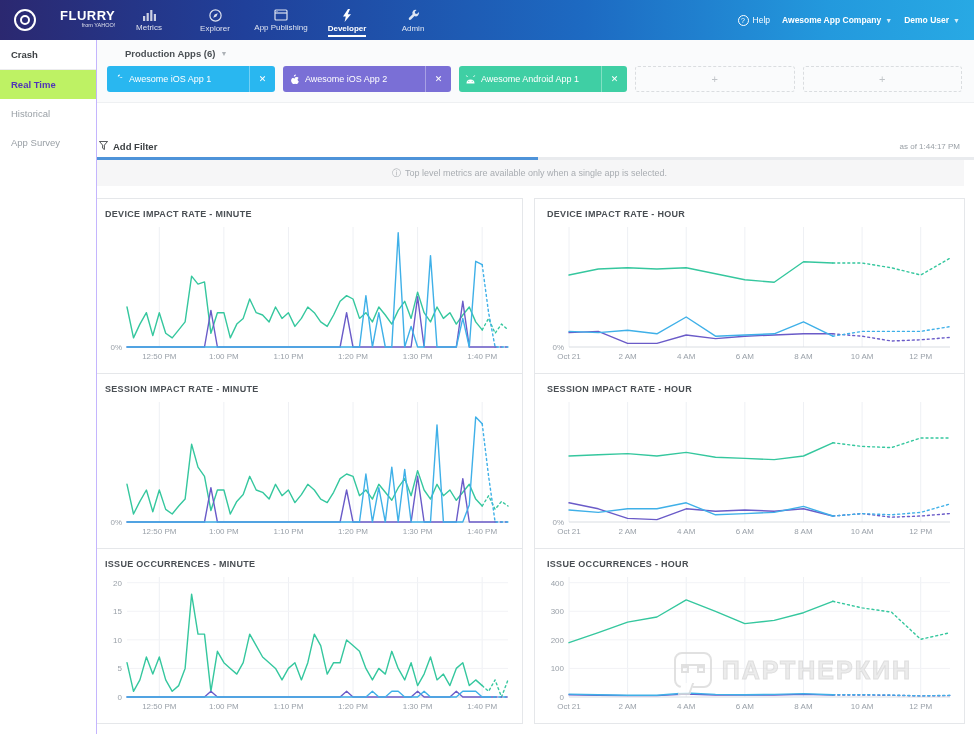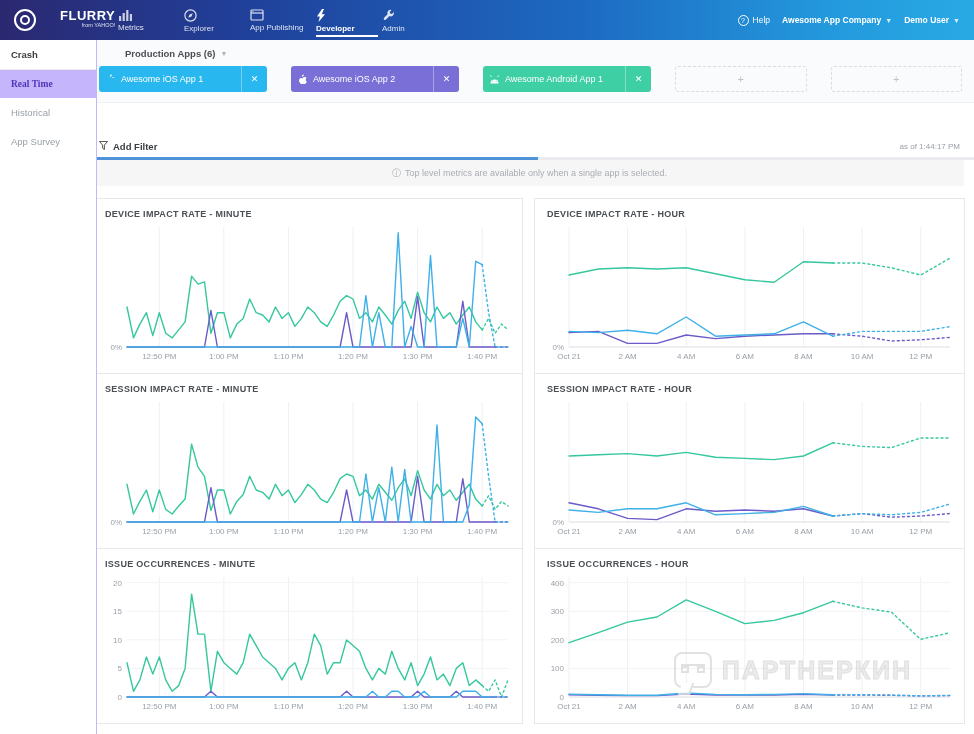--- a/index.html
+++ b/index.html
@@ -11,46 +11,46 @@
     background:linear-gradient(90deg,#2b2870 0%,#20409a 25%,#1d6ac2 60%,#2399dd 85%,#28a9e4 100%);
     display:flex; align-items:center; color:#fff; z-index:30; }
   .brand { width:118px; display:flex; align-items:flex-start; padding-left:14px; gap:24px; }
   .brand-circle { width:22px; height:22px; border:2.5px solid #fff; border-radius:50%;
     display:flex; align-items:center; justify-content:center; }
   .brand-circle .inner { width:10px; height:10px; border:2.5px solid #fff; border-radius:50%; }
   .brand-text { line-height:1; }
   .brand-name { font-size:13px; font-weight:bold; letter-spacing:.5px; }
   .brand-sub { font-size:5.5px; text-align:right; opacity:.85; margin-top:1px; }
   .nav-items { display:flex; align-items:flex-start; gap:4px; }
-  .nav-item { width:62px; display:flex; flex-direction:column; gap:2px;
+  .nav-item { width:62px; display:flex; flex-direction:column; align-items:center; gap:2px;
     padding-top:5px; cursor:pointer; opacity:.85; }
   .nav-item svg { display:block; }
   .nav-label { font-size:8px; }
   .nav-item.active { opacity:1; }
   .nav-item.active .nav-label { font-weight:bold; border-bottom:2px solid #fff; padding-bottom:2px; }
   .nav-right { margin-left:auto; display:flex; align-items:center; gap:12px; padding-right:14px; font-size:8.5px; }
   .nav-right .grp { display:flex; align-items:center; gap:4px; cursor:pointer; }
   .help-circle { width:11px; height:11px; border:1px solid #fff; border-radius:50%;
     font-size:7px; display:flex; align-items:center; justify-content:center; }
   .chev { font-size:7px; opacity:.8; }
 
   
   .sidebar { position:absolute; top:40px; left:0; bottom:0; width:97px; background:#fff;
     border-right:1px solid #c4b5fd; z-index:20; }
   .side-item { padding:9px 8px 9px 11px; font-size:9.5px; color:#9aa0a6; cursor:pointer; }
   .side-item.header { color:#3c4043; font-weight:bold; border-bottom:1px solid #ececee; }
-  .side-item.active { color:#5134b8; font-weight:bold; background:#c4b5fd;font-family:Liberation Serif, serif; }
+  .side-item.active { color:#5134b8; font-weight:bold; background:#bef264; }
 
   
   .main { position:absolute; top:40px; left:85px; right:0; bottom:0; background:#fff; overflow:hidden; }
 
   .appbar { background:#fafbfc; border-bottom:1px solid #eef0f2; padding:8px 12px 10px 14px; }
   .appbar-label-row { display:flex; align-items:center; gap:5px; font-size:9.5px; font-weight:bold; color:#4a4f54;padding-left:26px; }
   .appbar-label-row .chev { color:#9aa0a6; font-size:7px; }
-  .chip-row { display:flex; align-items:center; gap:24px; margin-top:7px; }
+  .chip-row { display:flex; align-items:center; gap:8px; margin-top:7px;margin-left:8px; }
   .chip { height:26px; width:168px; border-radius:3px; display:flex; align-items:center;
     color:#fff; font-size:9px; cursor:pointer; flex-shrink:0; }
   .chip .c-icon { width:22px; display:flex; justify-content:center; }
   .chip .c-label { flex:1; }
   .chip .c-x { width:26px; text-align:center; font-size:9px; border-left:1px solid rgba(255,255,255,.35);
     line-height:26px; cursor:pointer; }
   .chip-blue { background:#29b7f0; }
   .chip-purple { background:#7a6fd6; }
   .chip-green { background:#3fcfa4; }
   .empty-slot { flex:1; height:26px; border:1px dashed #dadde0; border-radius:3px;

